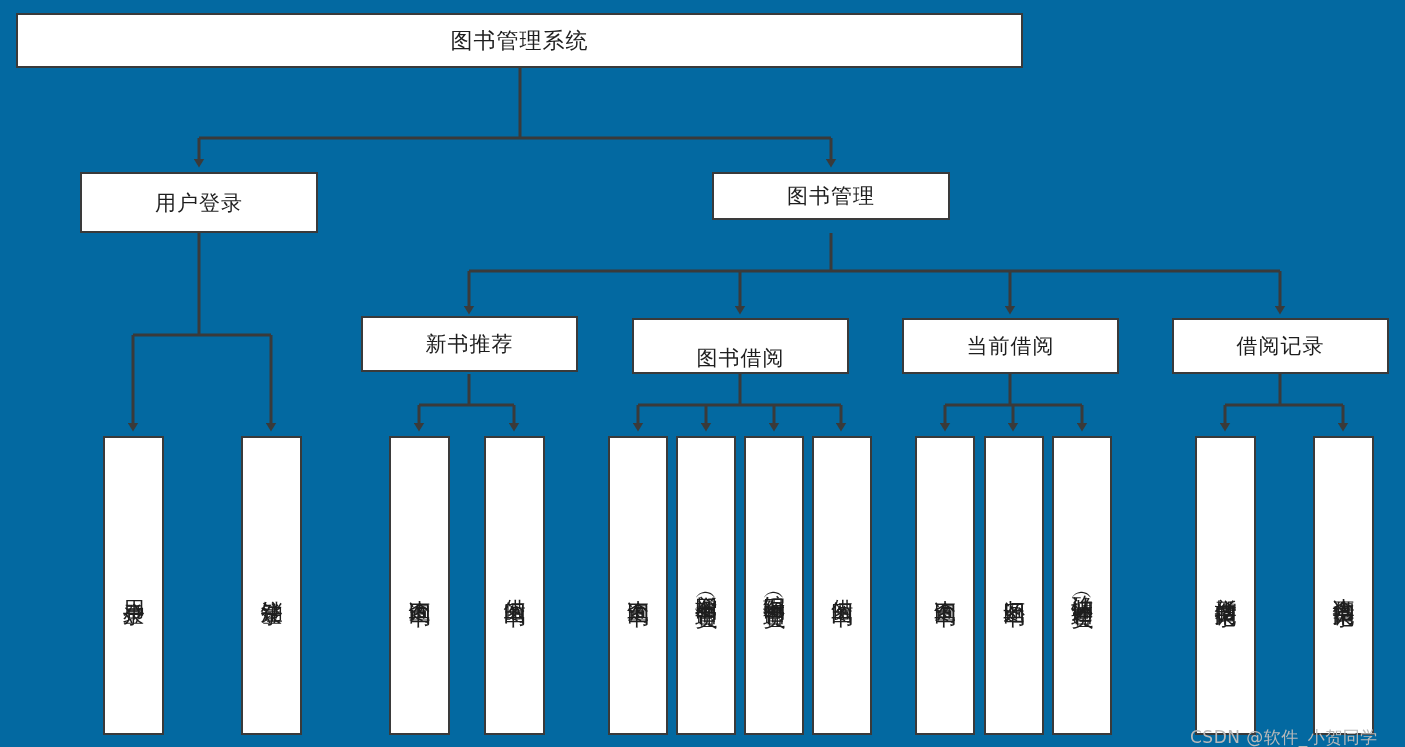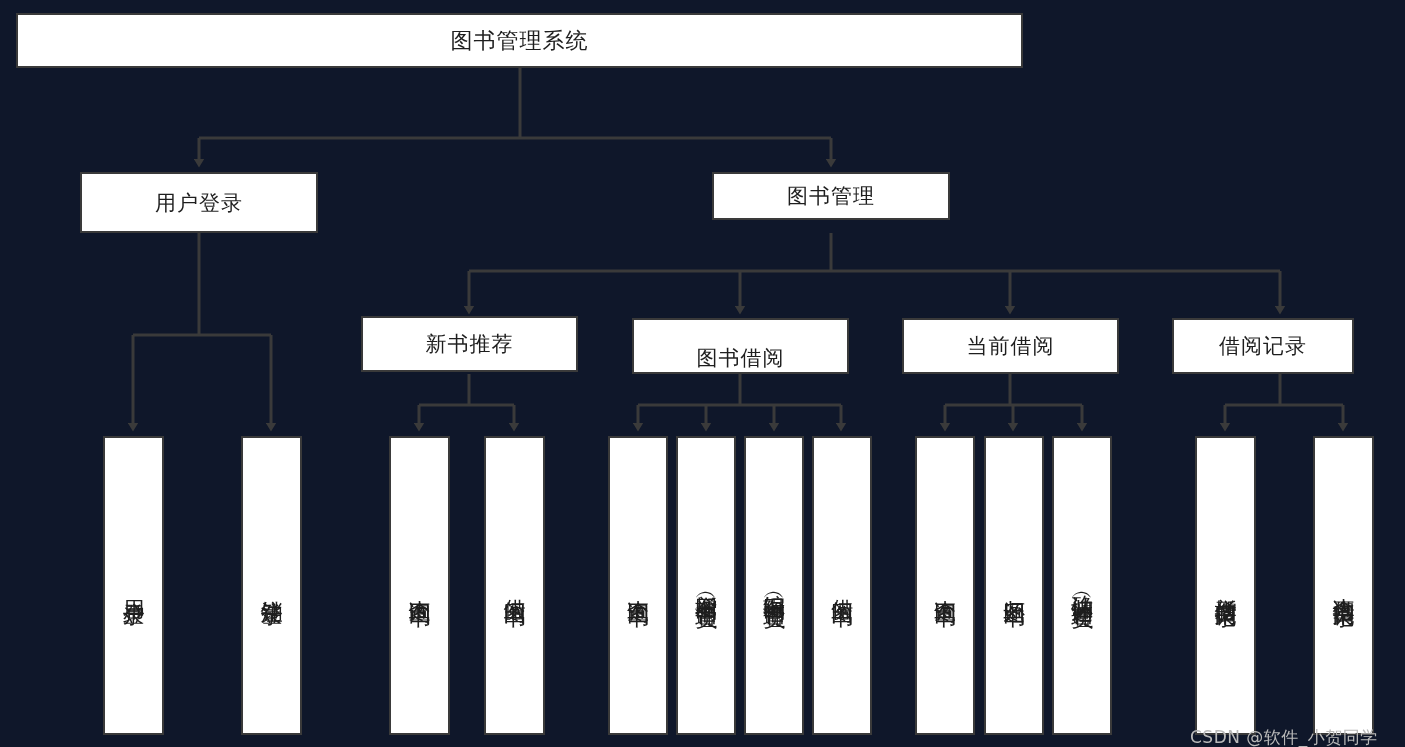--- a/index.html
+++ b/index.html
@@ -61,21 +61,21 @@
     position: absolute;
     font-size: 17px;
     color: #b9b9b9;
     white-space: nowrap;
     letter-spacing: 0.5px;
   }
 </style>
 </head>
 <body>
 
-<div id="stage" style="background: #0f172a;">
+<div id="stage" style="background: #0369a1;">
 
   <svg id="diagram-svg" viewBox="0 0 1405 747">
     <defs>
       <marker id="arrow" markerWidth="9" markerHeight="11" refX="1.5" refY="5.5" orient="auto" markerUnits="userSpaceOnUse">
         <path d="M0,0 L9,5.5 L0,11 z" fill="#3a3a3a"></path>
       </marker>
     </defs>
     <g stroke="#3a3a3a" stroke-width="3" fill="none">
 
       <line x1="520" y1="68" x2="520" y2="138"></line>
@@ -133,21 +133,21 @@
 
   <div class="node node-h" id="node-l3-0" style="left: 361px; top: 316px; width: 217px; height: 56px; border-color: rgb(58, 58, 58); background: rgb(255, 255, 255); color: rgb(30, 30, 30);">
     <span>新书推荐</span>
   </div>
   <div class="node node-h" id="node-l3-1" style="left: 632px; top: 318px; width: 217px; height: 56px; border-color: rgb(58, 58, 58); background: rgb(255, 255, 255); color: rgb(30, 30, 30); align-items: flex-end;">
     <span>图书借阅</span>
   </div>
   <div class="node node-h" id="node-l3-2" style="left: 902px; top: 318px; width: 217px; height: 56px; border-color: rgb(58, 58, 58); background: rgb(255, 255, 255); color: rgb(30, 30, 30);">
     <span>当前借阅</span>
   </div>
-  <div class="node node-h" id="node-l3-3" style="left: 1172px; top: 318px; width: 182px; height: 56px; border-color: rgb(58, 58, 58); background: rgb(255, 255, 255); color: rgb(30, 30, 30);">
+  <div class="node node-h" id="node-l3-3" style="left: 1172px; top: 318px; width: 217px; height: 56px; border-color: rgb(58, 58, 58); background: rgb(255, 255, 255); color: rgb(30, 30, 30);">
     <span>借阅记录</span>
   </div>
 
   <div class="node node-v" id="node-leaf-0" style="left: 103px; top: 436px; width: 61px; height: 299px; border-color: rgb(58, 58, 58); background: rgb(255, 255, 255); color: rgb(30, 30, 30);">
     <span class="vtext">用户登录</span>
   </div>
   <div class="node node-v" id="node-leaf-1" style="left: 241px; top: 436px; width: 61px; height: 299px; border-color: rgb(58, 58, 58); background: rgb(255, 255, 255); color: rgb(30, 30, 30);">
     <span class="vtext">注销登录</span>
   </div>
   <div class="node node-v" id="node-leaf-2" style="left: 389px; top: 436px; width: 61px; height: 299px; border-color: rgb(58, 58, 58); background: rgb(255, 255, 255); color: rgb(30, 30, 30);">

